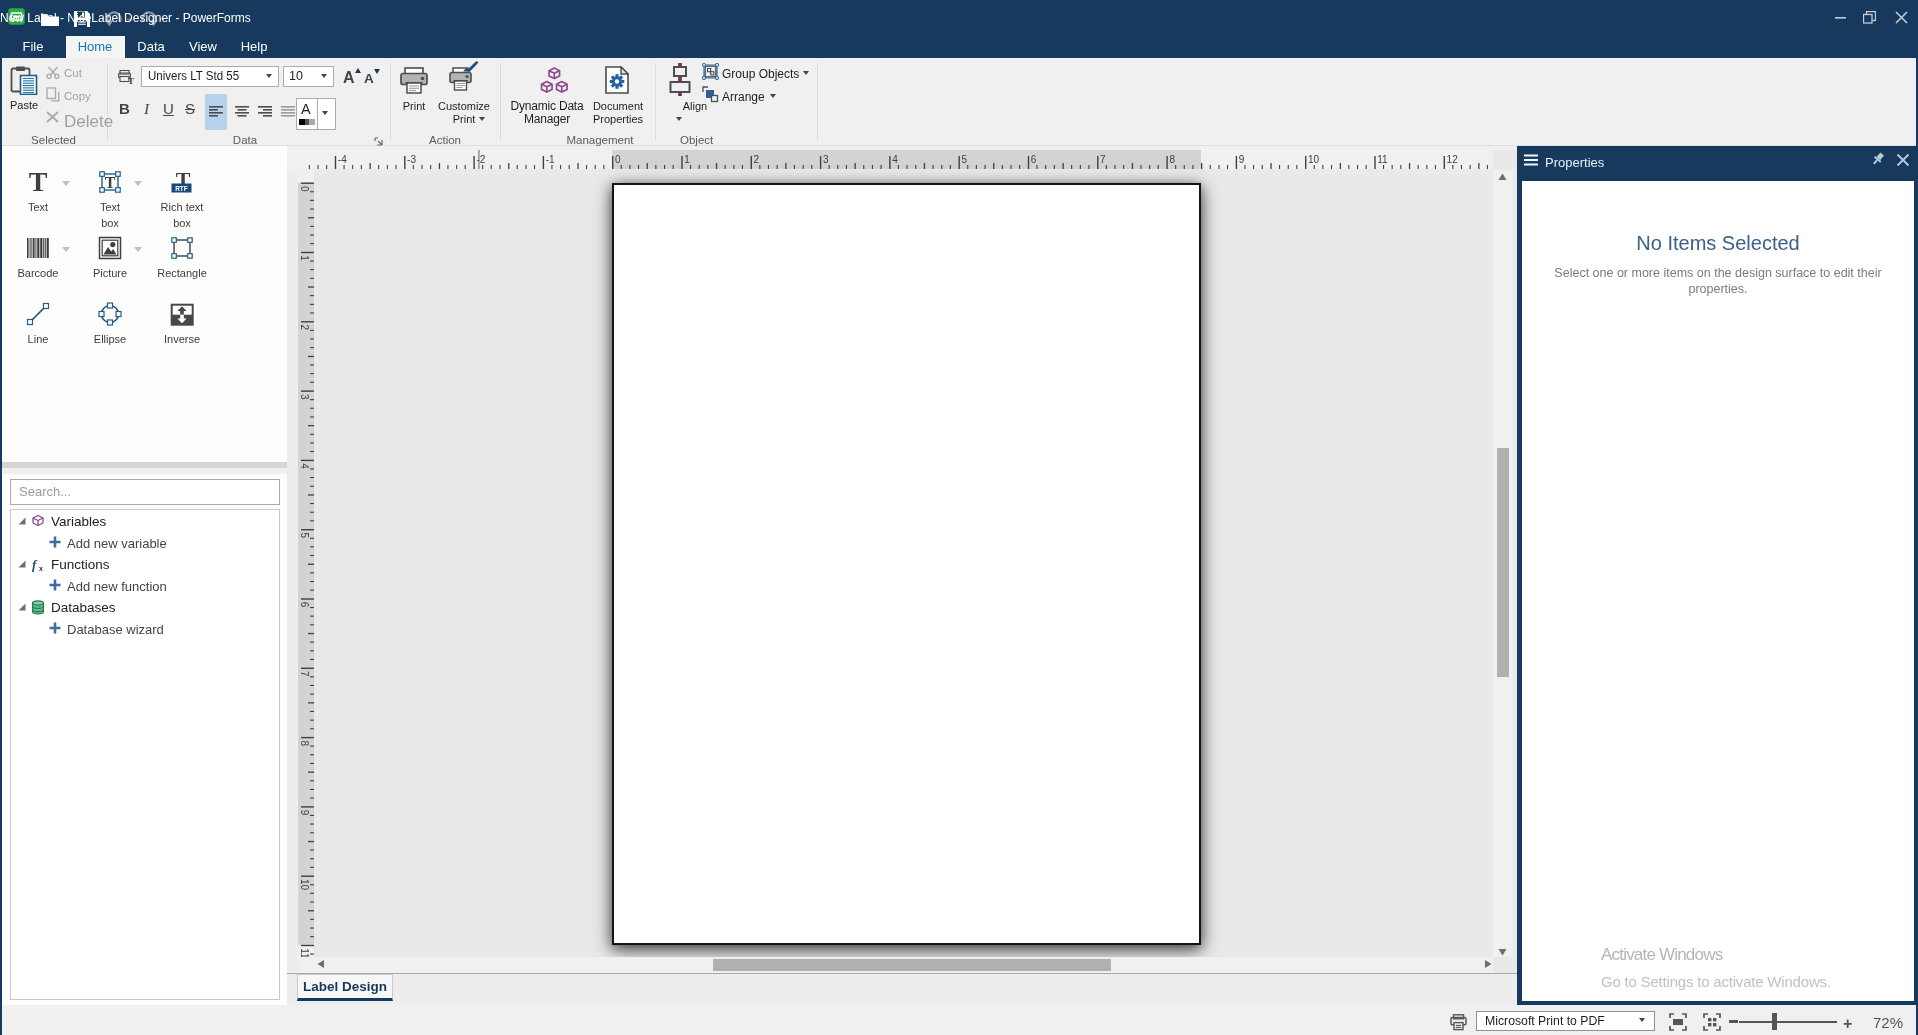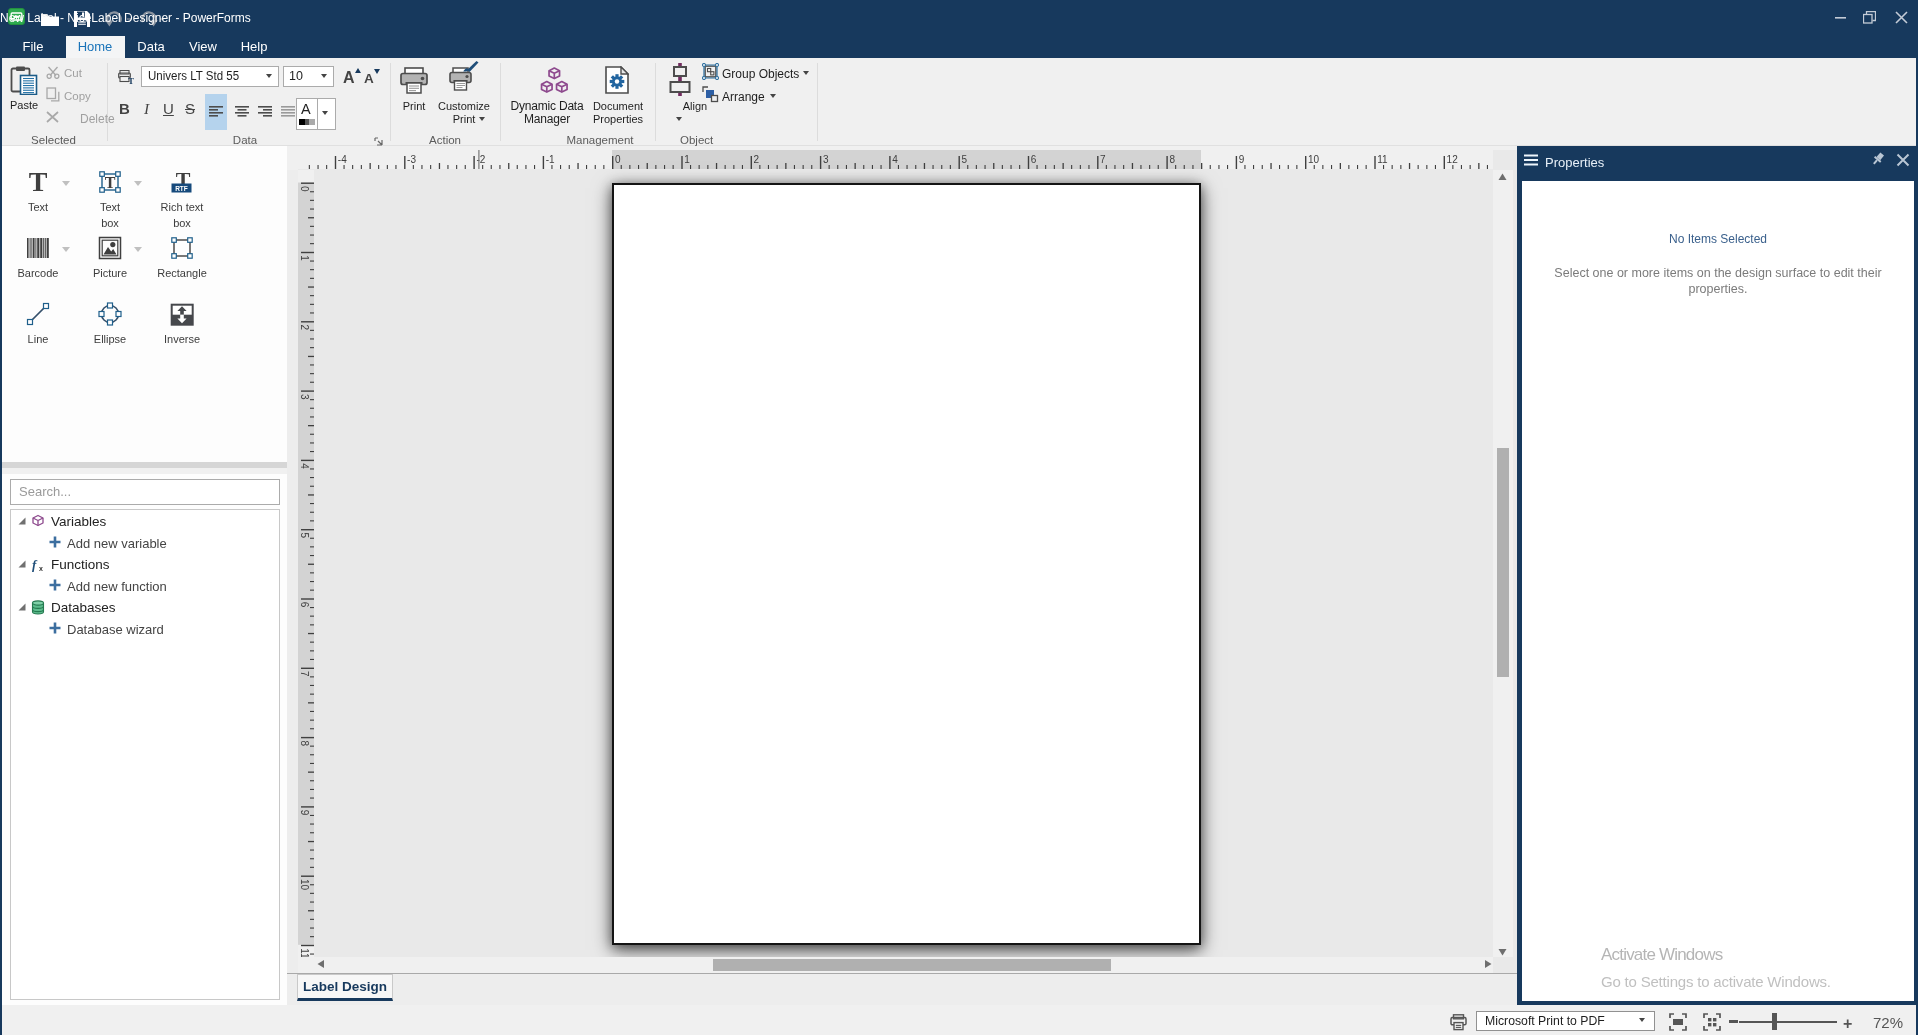--- a/index.html
+++ b/index.html
@@ -115,21 +115,21 @@
       <rect x="1" y="1" width="8.5" height="10.5" fill="none" stroke="#a8a8a8" stroke-width="1.3"></rect>
       <path d="M5 13.8 h7.8 v-9 " fill="none" stroke="#a8a8a8" stroke-width="1.3"></path>
     </svg>
   </div>
 <div class="abs" style="left:64px;top:90px;font-size:11.5px;color:#a0a0a0">Copy</div>
 <div class="abs" style="left:46px;top:111px">
     <svg width="13" height="12" viewBox="0 0 13 12">
       <path d="M1 1 L12 11 M12 1 L1 11" stroke="#a8a8a8" stroke-width="1.7"></path>
     </svg>
   </div>
-<div class="abs" style="left:80px;top:112px;font-size:12px;color:#a0a0a0">Delete</div>
+<div class="abs" style="left:64px;top:112px;font-size:17px;color:#a0a0a0">Delete</div>
 <div class="abs" style="left:0;top:134px;width:107px;text-align:center;font-size:11.5px;color:#5b5b5b">Selected</div>
 <div class="abs" style="left:118px;top:70px">
     <svg width="17" height="14" viewBox="0 0 17 14">
       <rect x="2" y="0.5" width="9" height="3.5" fill="none" stroke="#4d4d4d" stroke-width="1.1"></rect>
       <rect x="0.7" y="3" width="11.6" height="5" rx="1" fill="none" stroke="#4d4d4d" stroke-width="1.2"></rect>
       <rect x="2" y="6.5" width="9" height="5" fill="#f0f0f0" stroke="#4d4d4d" stroke-width="1.1"></rect>
       <text x="10" y="14" font-family="Liberation Serif, serif" font-weight="bold" font-size="9" fill="#17395d">T</text>
     </svg>
   </div>
 <div class="abs" style="left:141px;top:66px;width:138px;height:21px;background:#fff;border:1px solid #ababab;font-size:12px;color:#1e1e1e;line-height:19px;padding-left:6px"><span style="display:inline-block;transform:scaleX(0.96);transform-origin:0 50%">Univers LT Std 55</span></div>
@@ -785,21 +785,21 @@
         <rect x="5" y="7.5" width="8" height="2"></rect>
         <rect x="8" y="9.5" width="2" height="5"></rect>
       </g>
     </svg>
   </div>
 <div class="abs" style="left:1896px;top:153px">
     <svg width="14" height="14" viewBox="0 0 14 14">
       <path d="M1.5 1.5 L12.5 12.5 M12.5 1.5 L1.5 12.5" stroke="#b9c6d4" stroke-width="2"></path>
     </svg>
   </div>
-<div class="abs" style="left:1522px;top:232px;width:392px;text-align:center;font-size:12px;color:#3a608c">No Items Selected</div>
+<div class="abs" style="left:1522px;top:232px;width:392px;text-align:center;font-size:20px;color:#3a608c">No Items Selected</div>
 <div class="abs" style="left:1542px;top:265px;width:352px;text-align:center;font-size:12.5px;color:#7b7b7b;line-height:16px">Select one or more items on the design surface to edit their properties.</div>
 <div class="abs" style="left:1601px;top:945px;font-size:17px;letter-spacing:-0.8px;color:#b5b5b5">Activate Windows</div>
 <div class="abs" style="left:1601px;top:973px;font-size:15px;letter-spacing:-0.2px;color:#c0c0c0">Go to Settings to activate Windows.</div>
 <div class="abs" style="left:2px;top:1005px;width:1914px;height:30px;background:#f0f0f0"></div>
 <div class="abs" style="left:1450px;top:1014px">
     <svg width="17" height="17" viewBox="0 0 17 17">
       <rect x="3.5" y="0.8" width="10" height="4" fill="none" stroke="#555" stroke-width="1.4"></rect>
       <rect x="1" y="3.6" width="15" height="7.2" rx="1.4" fill="none" stroke="#555" stroke-width="1.5"></rect>
       <rect x="4" y="8.6" width="9" height="7" fill="#f0f0f0" stroke="#555" stroke-width="1.4"></rect>
       <line x1="5.8" y1="11.4" x2="11.2" y2="11.4" stroke="#555" stroke-width="1.1"></line>

